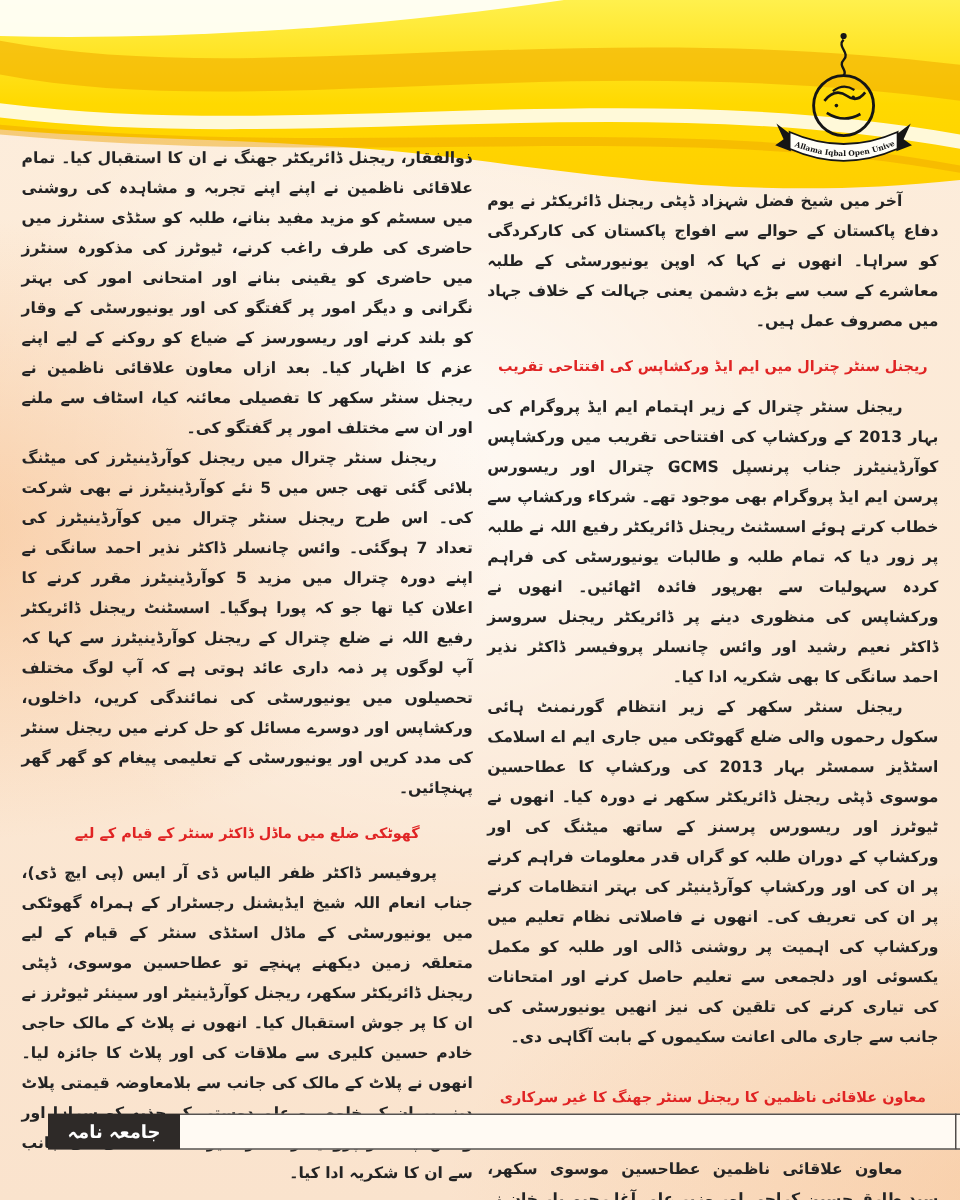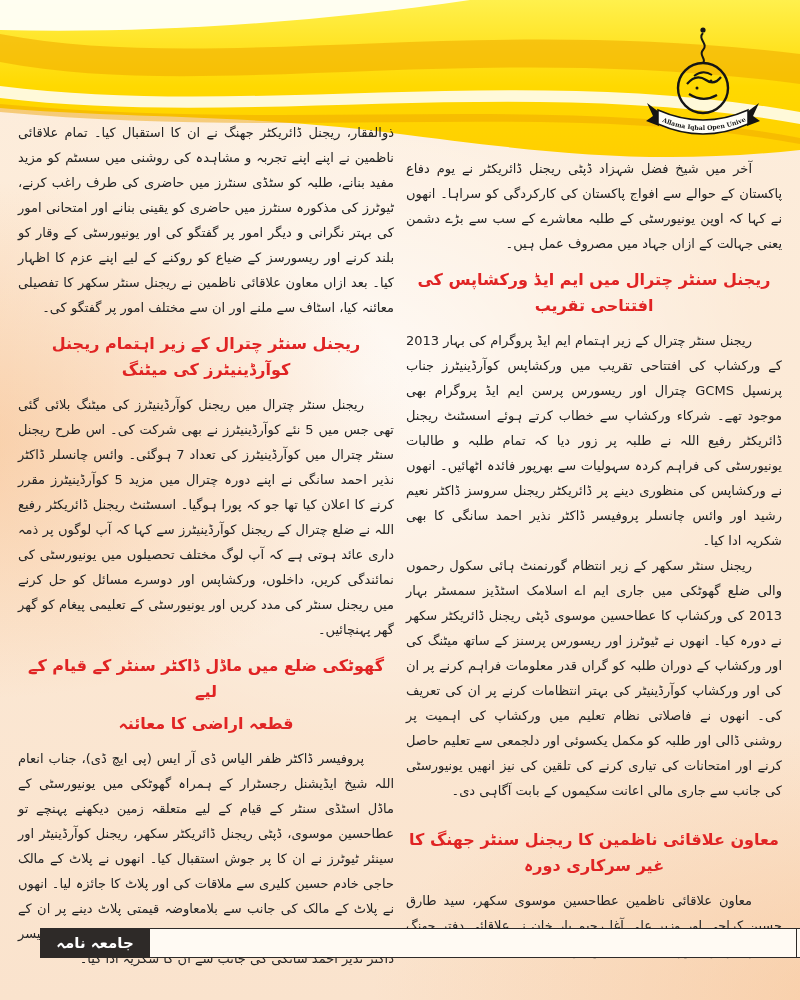--- a/index.html
+++ b/index.html
@@ -17,26 +17,26 @@
   .header-wave{position:absolute;top:0;left:0;}
   .col{
     position:absolute;
     direction:rtl;
     color:#242424;
     font-size:13px;
     line-height:25px;
   }
   .col-left{left:18px;top:120px;width:376px;}
   .col-right{left:406px;top:156px;width:376px;}
-  .col p{margin:0;text-align:justify;}
+  .col p{margin:0;text-align:justify;font-weight:bold;}
   .col p.ind{text-indent:30px;}
   .red-h{
     color:#e02424;
     font-weight:bold;
-    font-size:16px;
+    font-size:12px;
     line-height:26px;
     text-align:center;
     margin:11px 0 9px;
   }
   .red-h .hl{display:block;}
   .red-h.two .hl{margin-bottom:6px;}
   .red-h.spaced{margin-top:24px;}
   .footer{
     position:absolute;
     left:40px;top:928px;
@@ -100,31 +100,29 @@
         <path id="ribbonPath" d="M15,95 Q58,113 101,95" fill="none"></path>
         <text font-size="6.2" font-weight="bold" fill="#151515" letter-spacing="0" font-family="'DejaVu Serif',serif">
           <textPath href="#ribbonPath" startOffset="2">Allama Iqbal Open University</textPath>
         </text>
       </g>
     </g>
   </svg>
 
   <div class="col col-left">
     <p>ذوالفقار، ریجنل ڈائریکٹر جھنگ نے ان کا استقبال کیا۔ تمام علاقائی ناظمین نے اپنے اپنے تجربہ و مشاہدہ کی روشنی میں سسٹم کو مزید مفید بنانے، طلبہ کو سٹڈی سنٹرز میں حاضری کی طرف راغب کرنے، ٹیوٹرز کی مذکورہ سنٹرز میں حاضری کو یقینی بنانے اور امتحانی امور کی بہتر نگرانی و دیگر امور پر گفتگو کی اور یونیورسٹی کے وقار کو بلند کرنے اور ریسورسز کے ضیاع کو روکنے کے لیے اپنے عزم کا اظہار کیا۔ بعد ازاں معاون علاقائی ناظمین نے ریجنل سنٹر سکھر کا تفصیلی معائنہ کیا، اسٹاف سے ملنے اور ان سے مختلف امور پر گفتگو کی۔</p>
-    <div class="red-h">ریجنل سنٹر چترال کے زیر اہتمام ریجنل کوآرڈینیٹرز کی میٹنگ</div>
     <p class="ind">ریجنل سنٹر چترال میں ریجنل کوآرڈینیٹرز کی میٹنگ بلائی گئی تھی جس میں 5 نئے کوآرڈینیٹرز نے بھی شرکت کی۔ اس طرح ریجنل سنٹر چترال میں کوآرڈینیٹرز کی تعداد 7 ہوگئی۔ وائس چانسلر ڈاکٹر نذیر احمد سانگی نے اپنے دورہ چترال میں مزید 5 کوآرڈینیٹرز مقرر کرنے کا اعلان کیا تھا جو کہ پورا ہوگیا۔ اسسٹنٹ ریجنل ڈائریکٹر رفیع اللہ نے ضلع چترال کے ریجنل کوآرڈینیٹرز سے کہا کہ آپ لوگوں پر ذمہ داری عائد ہوتی ہے کہ آپ لوگ مختلف تحصیلوں میں یونیورسٹی کی نمائندگی کریں، داخلوں، ورکشاپس اور دوسرے مسائل کو حل کرنے میں ریجنل سنٹر کی مدد کریں اور یونیورسٹی کے تعلیمی پیغام کو گھر گھر پہنچائیں۔</p>
     <div class="red-h two">
       <span class="hl">گھوٹکی ضلع میں ماڈل ڈاکٹر سنٹر کے قیام کے لیے</span>
-      <span class="hl">قطعہ اراضی کا معائنہ</span>
     </div>
     <p class="ind">پروفیسر ڈاکٹر ظفر الیاس ڈی آر ایس (پی ایچ ڈی)، جناب انعام اللہ شیخ ایڈیشنل رجسٹرار کے ہمراہ گھوٹکی میں یونیورسٹی کے ماڈل اسٹڈی سنٹر کے قیام کے لیے متعلقہ زمین دیکھنے پہنچے تو عطاحسین موسوی، ڈپٹی ریجنل ڈائریکٹر سکھر، ریجنل کوآرڈینیٹر اور سینئر ٹیوٹرز نے ان کا پر جوش استقبال کیا۔ انھوں نے پلاٹ کے مالک حاجی خادم حسین کلیری سے ملاقات کی اور پلاٹ کا جائزہ لیا۔ انھوں نے پلاٹ کے مالک کی جانب سے بلامعاوضہ قیمتی پلاٹ دینے پر ان کے خلوص و علم دوستی کے جذبہ کو سراہا اور وائس چانسلر پروفیسر ڈاکٹر نذیر احمد سانگی کی جانب سے ان کا شکریہ ادا کیا۔</p>
   </div>
 
   <div class="col col-right">
-    <p class="ind">آخر میں شیخ فضل شہزاد ڈپٹی ریجنل ڈائریکٹر نے یوم دفاع پاکستان کے حوالے سے افواج پاکستان کی کارکردگی کو سراہا۔ انھوں نے کہا کہ اوپن یونیورسٹی کے طلبہ معاشرے کے سب سے بڑے دشمن یعنی جہالت کے ازاں جہاد میں مصروف عمل ہیں۔</p>
+    <p class="ind">آخر میں شیخ فضل شہزاد ڈپٹی ریجنل ڈائریکٹر نے یوم دفاع پاکستان کے حوالے سے افواج پاکستان کی کارکردگی کو سراہا۔ انھوں نے کہا کہ اوپن یونیورسٹی کے طلبہ معاشرے کے سب سے بڑے دشمن یعنی جہالت کے خلاف جہاد میں مصروف عمل ہیں۔</p>
     <div class="red-h">ریجنل سنٹر چترال میں ایم ایڈ ورکشاپس کی افتتاحی تقریب</div>
     <p class="ind">ریجنل سنٹر چترال کے زیر اہتمام ایم ایڈ پروگرام کی بہار 2013 کے ورکشاپ کی افتتاحی تقریب میں ورکشاپس کوآرڈینیٹرز جناب پرنسپل GCMS چترال اور ریسورس پرسن ایم ایڈ پروگرام بھی موجود تھے۔ شرکاء ورکشاپ سے خطاب کرتے ہوئے اسسٹنٹ ریجنل ڈائریکٹر رفیع اللہ نے طلبہ پر زور دیا کہ تمام طلبہ و طالبات یونیورسٹی کی فراہم کردہ سہولیات سے بھرپور فائدہ اٹھائیں۔ انھوں نے ورکشاپس کی منظوری دینے پر ڈائریکٹر ریجنل سروسز ڈاکٹر نعیم رشید اور وائس چانسلر پروفیسر ڈاکٹر نذیر احمد سانگی کا بھی شکریہ ادا کیا۔</p>
     <p class="ind">ریجنل سنٹر سکھر کے زیر انتظام گورنمنٹ ہائی سکول رحموں والی ضلع گھوٹکی میں جاری ایم اے اسلامک اسٹڈیز سمسٹر بہار 2013 کی ورکشاپ کا عطاحسین موسوی ڈپٹی ریجنل ڈائریکٹر سکھر نے دورہ کیا۔ انھوں نے ٹیوٹرز اور ریسورس پرسنز کے ساتھ میٹنگ کی اور ورکشاپ کے دوران طلبہ کو گراں قدر معلومات فراہم کرنے پر ان کی اور ورکشاپ کوآرڈینیٹر کی بہتر انتظامات کرنے پر ان کی تعریف کی۔ انھوں نے فاصلاتی نظام تعلیم میں ورکشاپ کی اہمیت پر روشنی ڈالی اور طلبہ کو مکمل یکسوئی اور دلجمعی سے تعلیم حاصل کرنے اور امتحانات کی تیاری کرنے کی تلقین کی نیز انھیں یونیورسٹی کی جانب سے جاری مالی اعانت سکیموں کے بابت آگاہی دی۔</p>
     <div class="red-h spaced">معاون علاقائی ناظمین کا ریجنل سنٹر جھنگ کا غیر سرکاری دورہ</div>
     <p class="ind">معاون علاقائی ناظمین عطاحسین موسوی سکھر، سید طارق حسین کراچی اور وزیر علی آغا رحیم یار خان نے علاقائی دفتر جھنگ کا غیر سرکاری دورہ کیا۔ جناب چودھری</p>
   </div>
 
   <div class="footer">
     <div class="footer-title">جامعہ نامہ</div>
     <div class="footer-line"></div>

